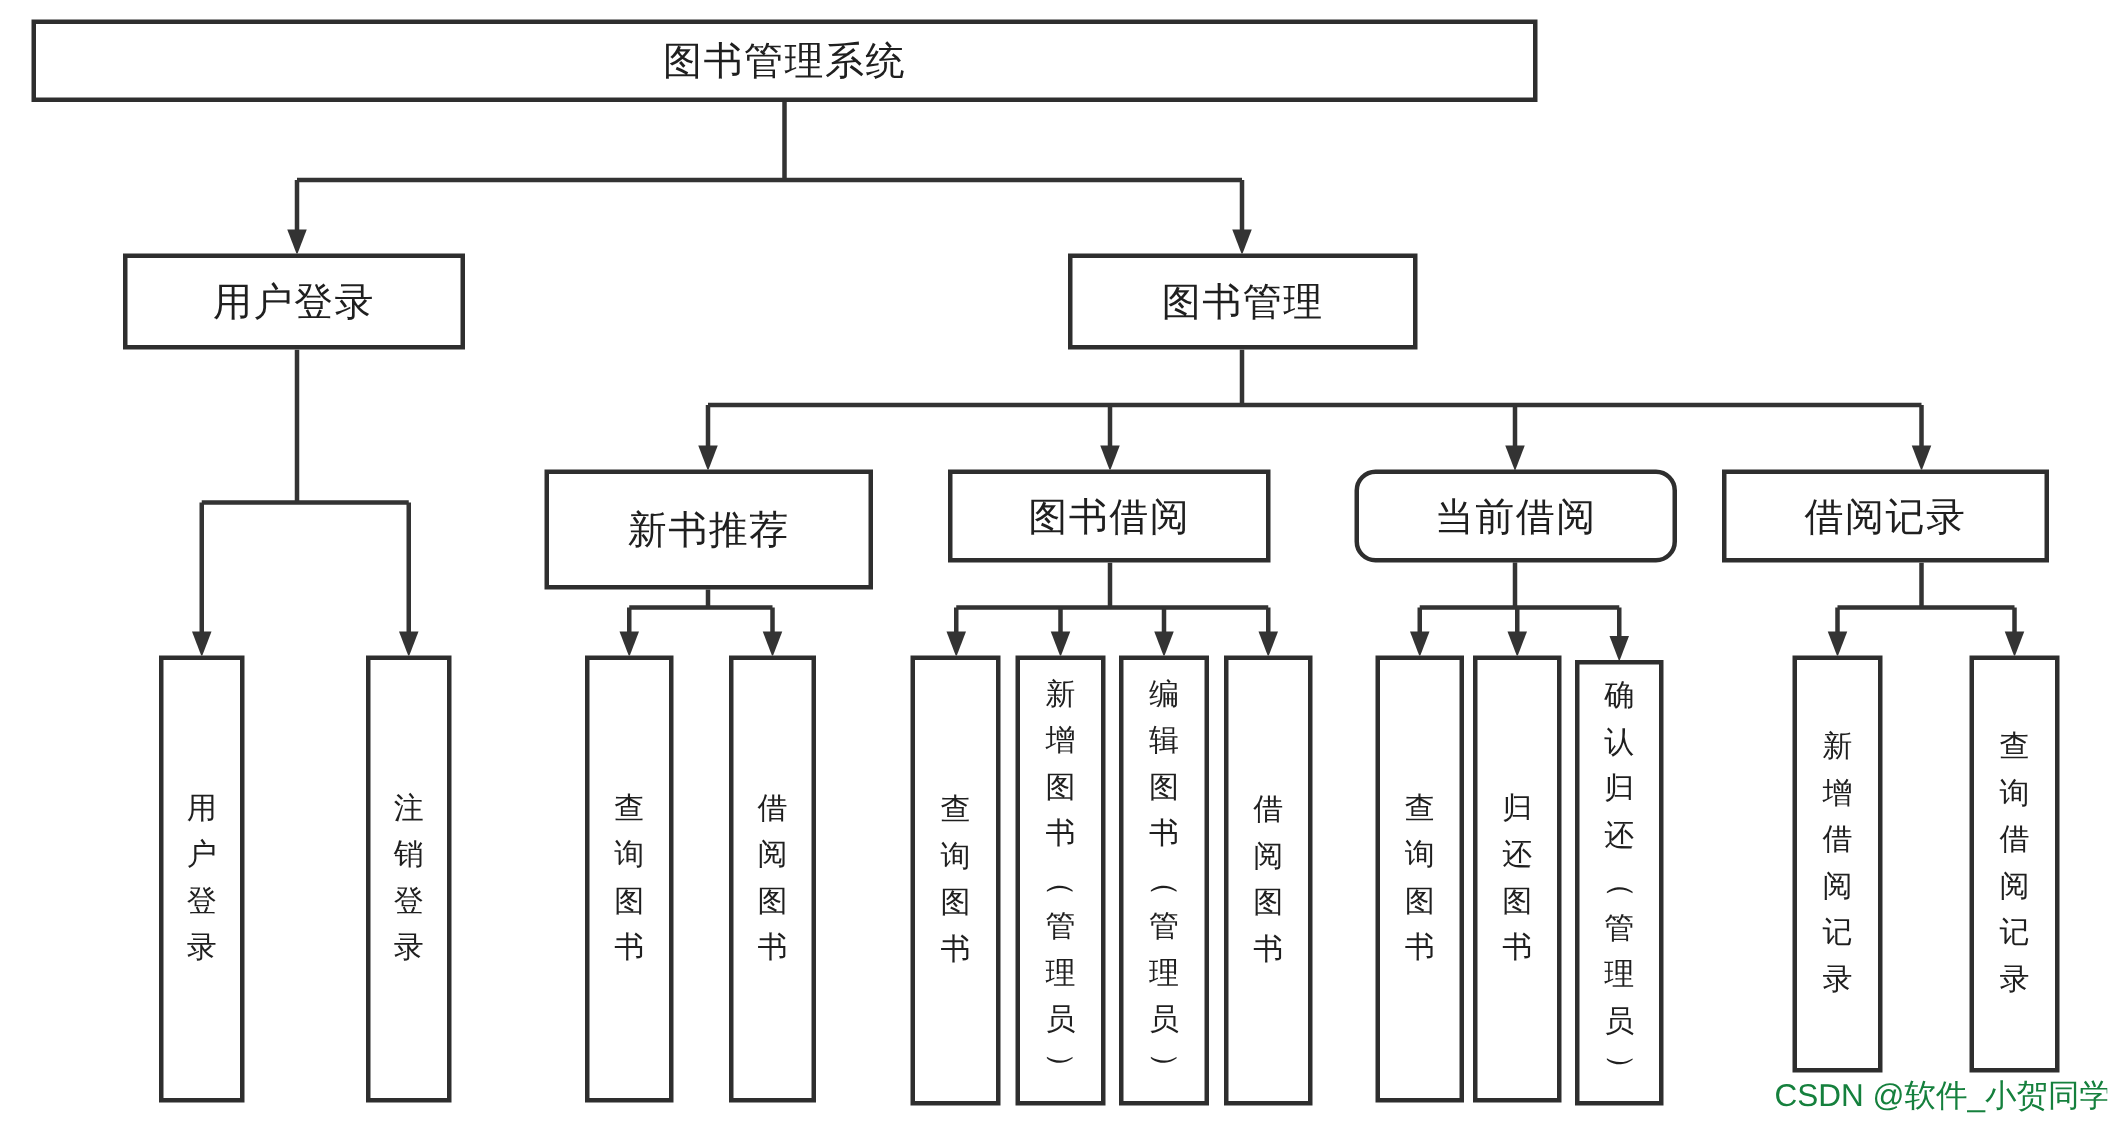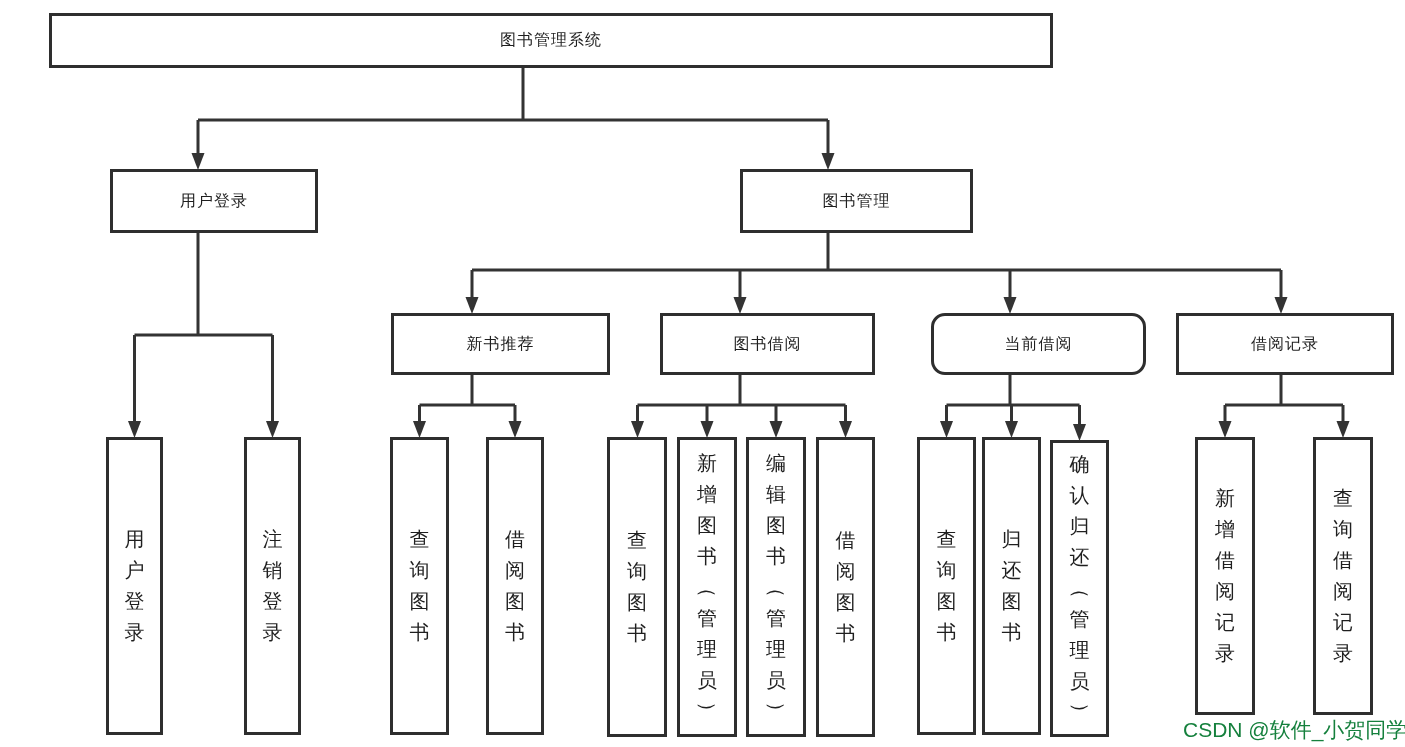--- a/index.html
+++ b/index.html
@@ -20,21 +20,21 @@
   .node {
     position: absolute;
     box-sizing: border-box;
     border: 3px solid #2e2e2e;
     background: #ffffff;
     display: flex;
     align-items: center;
     justify-content: center;
     text-align: center;
   }
-  .hnode { font-size: 16px; letter-spacing: 1px; margin-left: 28px; }
+  .hnode { font-size: 26px; letter-spacing: 1px; }
   .vnode { }
   .vlabel {
     display: flex;
     flex-direction: column;
     align-items: center;
     justify-content: center;
     font-size: 20px;
   }
   .vchar {
     display: block;
@@ -86,25 +86,25 @@
         <polygon points="940,421 953,421 946.5,438"></polygon>
         <polygon points="1005,421 1018,421 1011.5,438"></polygon>
         <polygon points="1073,424 1086,424 1079.5,441"></polygon>
         <polygon points="1218.5,421 1231.5,421 1225,438"></polygon>
         <polygon points="1336.5,421 1349.5,421 1343,438"></polygon>
       </g>
   </svg>
 
   <div class="node hnode" style="left:21px; top:13px; width:1004px; height:55px;">图书管理系统</div>
 
-  <div class="node hnode" style="left:82px; top:169px; width:208px; height:64px;">用户登录</div>
+  <div class="node hnode" style="left:82px; top:169px; width:228px; height:64px;">用户登录</div>
 
   <div class="node hnode" style="left:712px; top:169px; width:233px; height:64px;">图书管理</div>
 
-  <div class="node hnode" style="left:363px; top:313px; width:219px; height:62px;">新书推荐</div>
+  <div class="node hnode" style="left:363px; top:313px; width:219px; height:80px;">新书推荐</div>
 
   <div class="node hnode" style="left:632px; top:313px; width:215px; height:62px;font-family:Liberation Serif, serif;">图书借阅</div>
 
   <div class="node hnode" style="left:903px; top:313px; width:215px; height:62px;border-radius:14px;">当前借阅</div>
 
   <div class="node hnode" style="left:1148px; top:313px; width:218px; height:62px;text-align:center;">借阅记录</div>
 
   <div class="node vnode" style="left:106px; top:437px; width:57px; height:298px;">
     <div class="vlabel">
         <span class="vchar">用</span>

